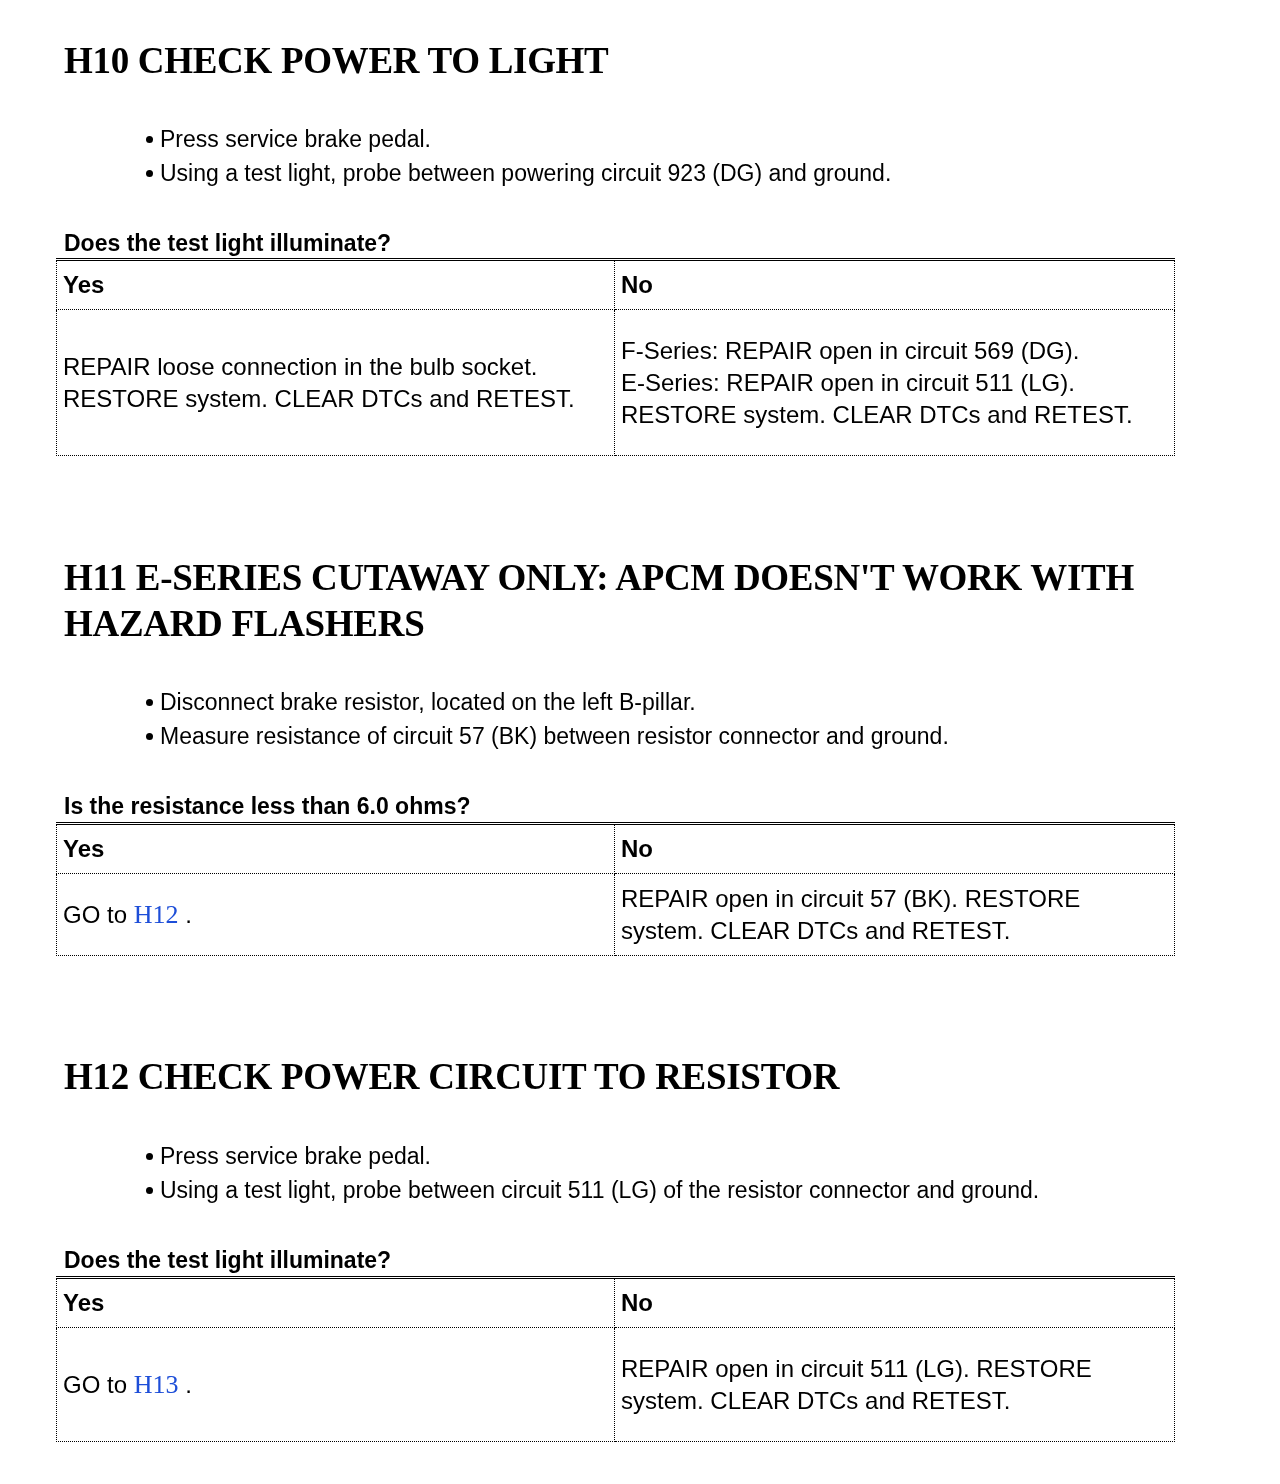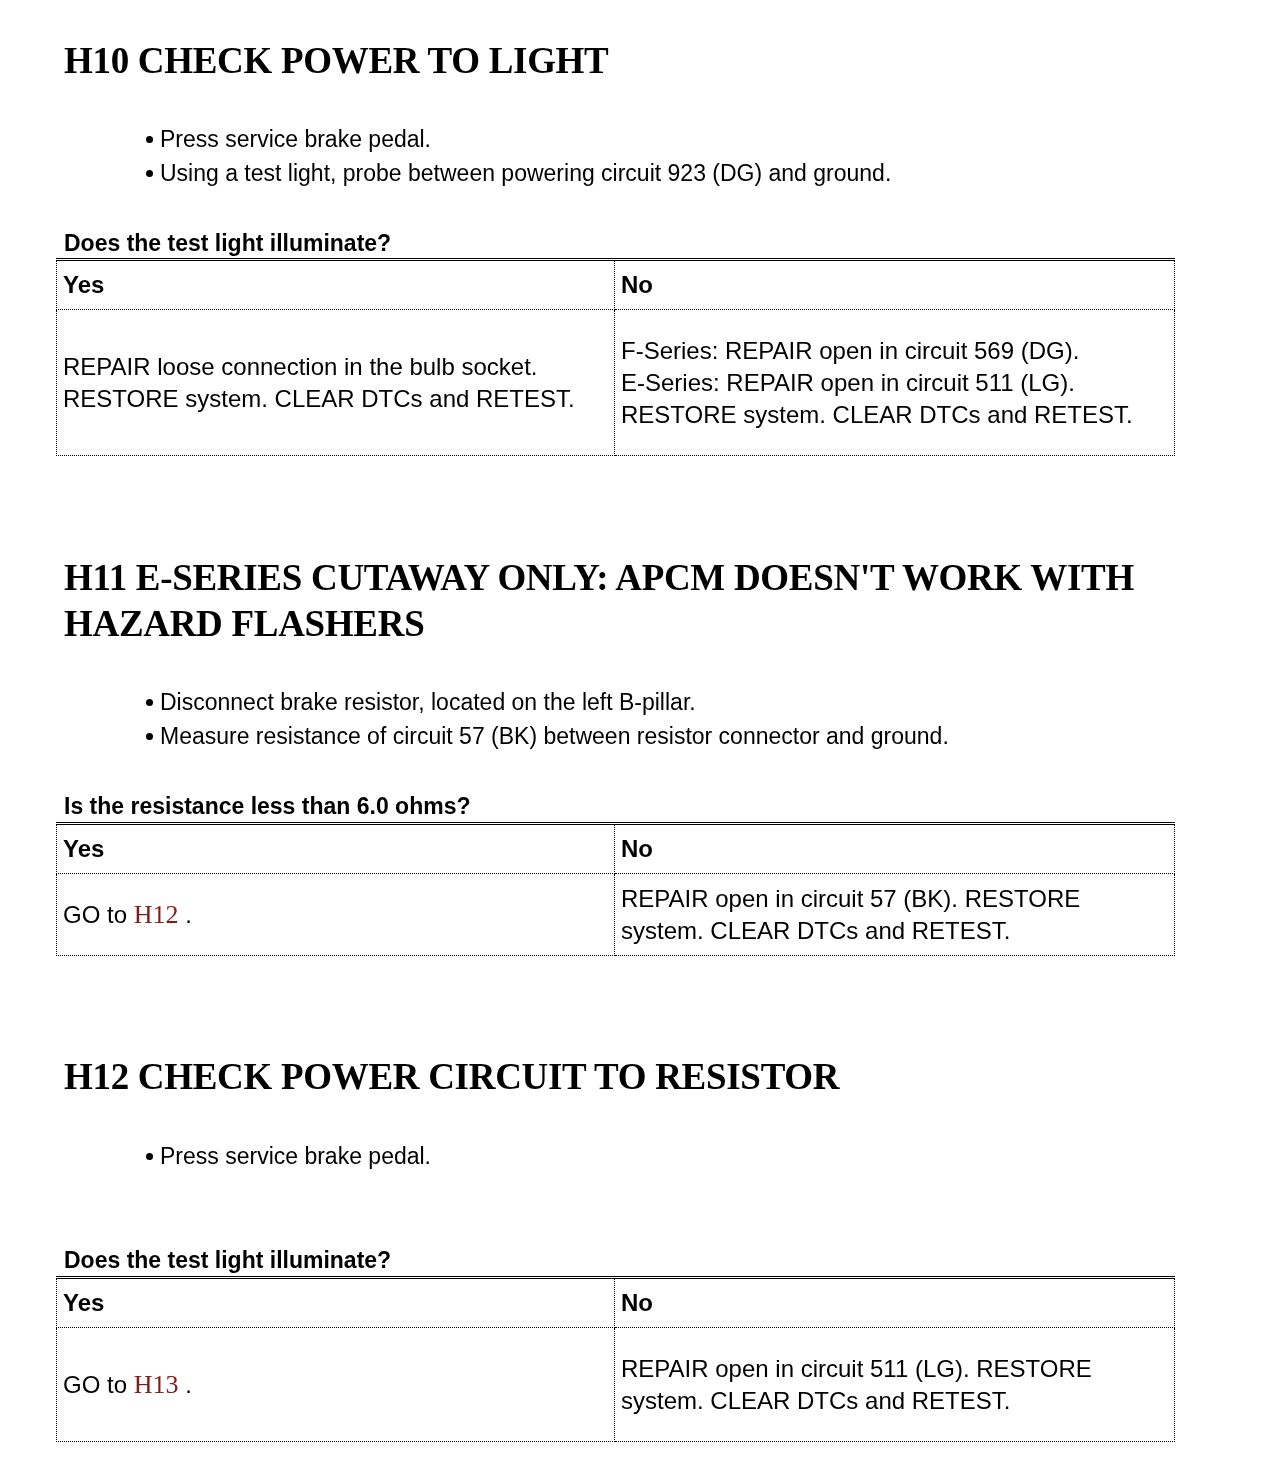--- a/index.html
+++ b/index.html
@@ -75,21 +75,21 @@
     }
     table.answer td {
       text-align: left;
     }
     table.answer col.c1 { width: 558px; }
     table.answer col.c2 { width: 560px; }
     .goto-link {
       font-family: "Liberation Serif", serif;
       font-size: 26px;
       text-decoration: none;
-      color: #7f1d1d;
+      color: #1d4ed8;
       cursor: pointer;
     }
   </style>
 </head>
 <body>
 
 <div class="section">
   <h2 class="step-title" style="top:38px;">H10 CHECK POWER TO LIGHT</h2>
   <ul class="steps" style="top:122px;">
     <li><span class="bullet"></span><span>Press service brake pedal.</span></li>
@@ -142,20 +142,21 @@
       <td>REPAIR open in circuit 57 (BK). RESTORE system. CLEAR DTCs and RETEST.</td>
     </tr>
   </tbody>
     </table>
 </div>
 
 <div class="section">
   <h2 class="step-title" style="top:1054px;">H12 CHECK POWER CIRCUIT TO RESISTOR</h2>
   <ul class="steps" style="top:1139px;">
     <li><span class="bullet"></span><span>Press service brake pedal.</span></li>
+    <li><span class="bullet"></span><span>Using a test light, probe between circuit 511 (LG) of the resistor connector and ground.</span></li>
   </ul>
   <p class="question" style="top:1246px;">Does the test light illuminate?</p>
   <table class="answer" style="top:1276px;">
     <colgroup>
         <col class="c1">
         <col class="c2">
       </colgroup>
     <tbody>
         <tr>
       <th>Yes</th>

